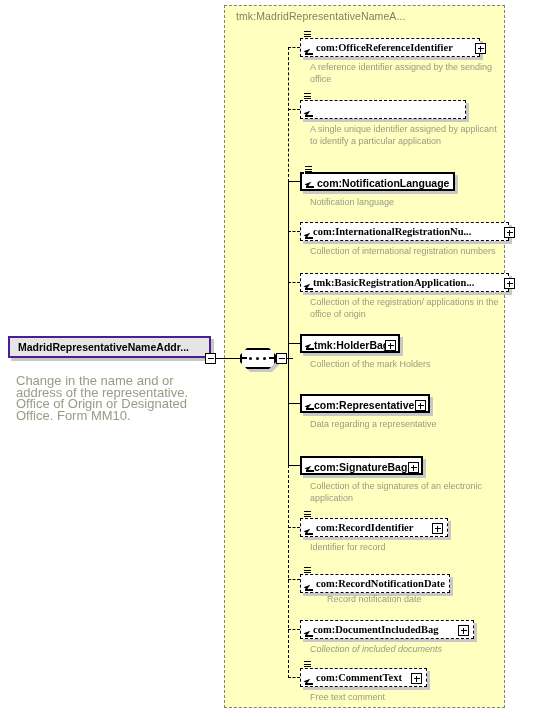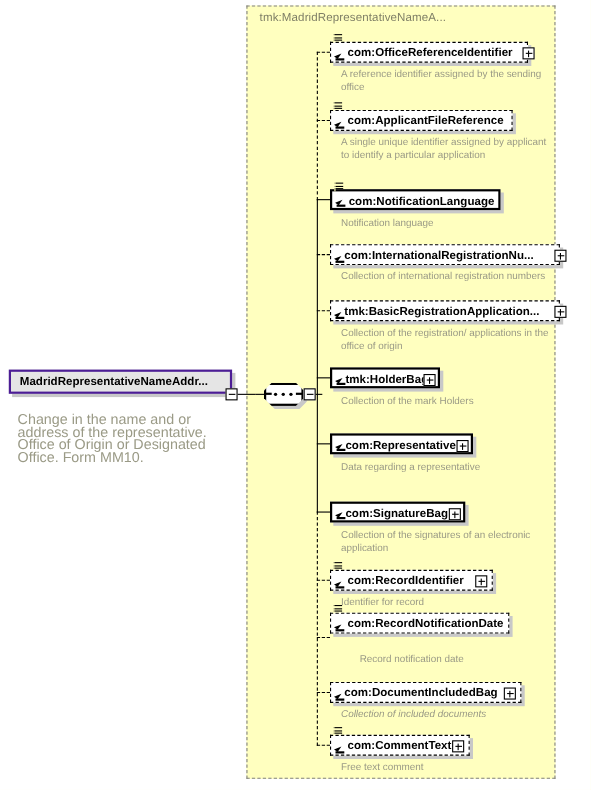--- a/index.html
+++ b/index.html
@@ -216,21 +216,21 @@
 
   
   .node {
     position: absolute;
     height: 19px;
     background: #ffffff;
     box-sizing: border-box;
     box-shadow: 3px 3px 0 0 #c8c8c8;
   }
   .node.req { border: 2px solid #000; }
-  .node.opt { border: 1px dashed #000; }
+  .node.opt { border: 1px dashed #000; font-family: Liberation Serif, serif; }
 
   .node .nlabel {
     position: absolute;
     left: 15px;
     top: 3px;
     font-size: 10.5px;
     font-weight: bold;
     color: #000;
     white-space: nowrap;
   }
@@ -365,21 +365,20 @@
         <div class="pmbox plus node-plus" style="left: 174px;"></div>
       </div>
       <div class="doc" style="left: 310px; top: 62px; width: 195px;">A reference identifier assigned by the sending office</div>
       <div class="node opt" style="left: 300px; top: 100px; width: 166px;">
         <div class="lines-glyph">
           <span></span>
           <span></span>
           <span></span>
         </div>
         <div class="arrow-glyph"></div>
-        <div class="nlabel">com:ApplicantFileReference</div>
       </div>
       <div class="doc" style="left: 310px; top: 124px; width: 195px;">A single unique identifier assigned by applicant to identify a particular application</div>
       <div class="node req" style="left: 300px; top: 172px; width: 155px;">
         <div class="lines-glyph">
           <span></span>
           <span></span>
           <span></span>
         </div>
         <div class="arrow-glyph"></div>
         <div class="nlabel">com:NotificationLanguage</div>
@@ -419,21 +418,21 @@
         <div class="lines-glyph">
           <span></span>
           <span></span>
           <span></span>
         </div>
         <div class="arrow-glyph"></div>
         <div class="nlabel">com:RecordIdentifier</div>
         <div class="pmbox plus node-plus" style="left: 131px;"></div>
       </div>
       <div class="doc" style="left: 310px; top: 542px; width: 195px;">Identifier for record</div>
-      <div class="node opt" style="left: 300px; top: 557px; width: 163px;">
+      <div class="node opt" style="left: 300px; top: 574px; width: 150px;">
         <div class="lines-glyph">
           <span></span>
           <span></span>
           <span></span>
         </div>
         <div class="arrow-glyph"></div>
         <div class="nlabel">com:RecordNotificationDate</div>
       </div>
       <div class="doc" style="left: 310px; top: 594px; width: 195px; margin-left: 17px;">Record notification date</div>
       <div class="node opt noicon" style="left: 300px; top: 620px; width: 174px;">

